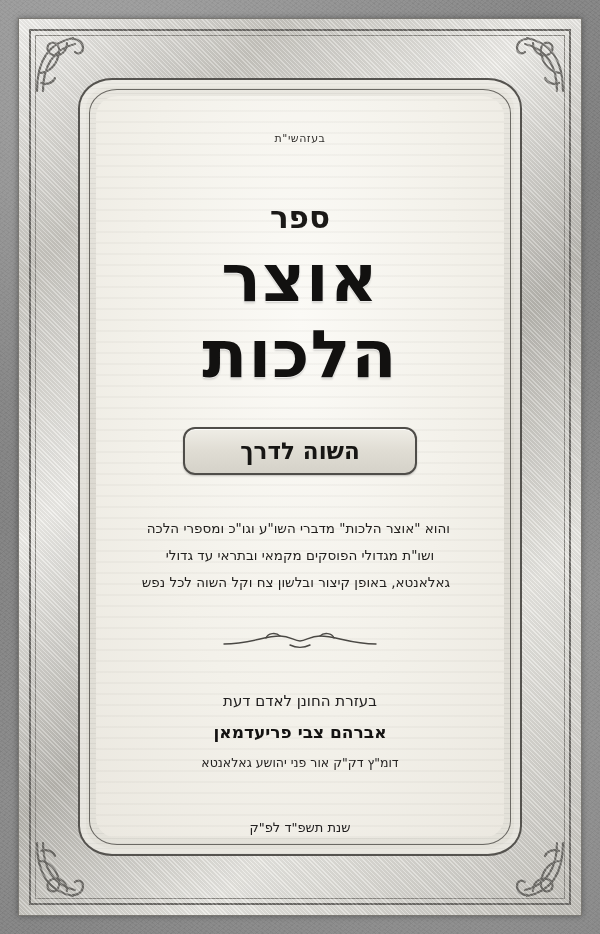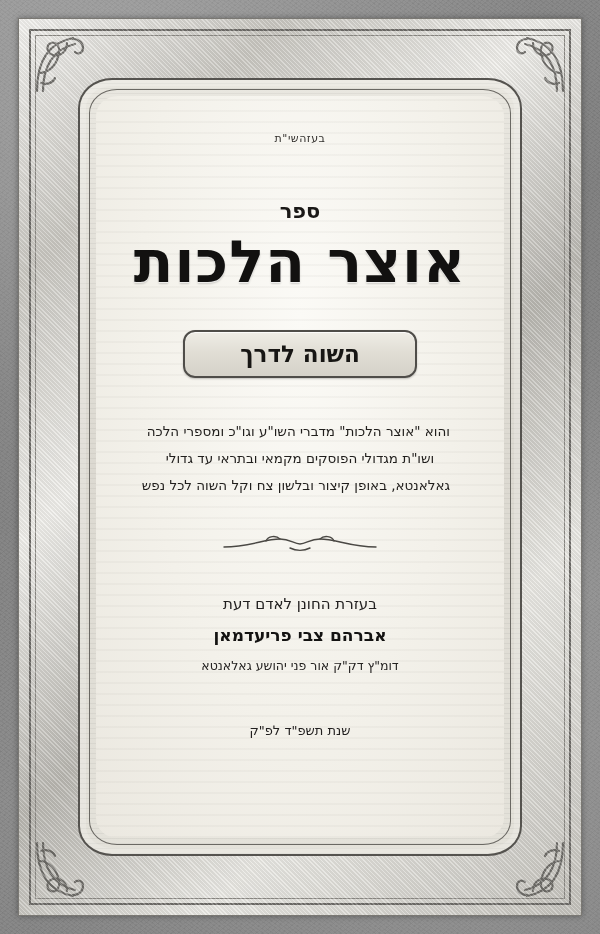--- a/index.html
+++ b/index.html
@@ -139,28 +139,28 @@
 
   .bsd {
     margin-top: 36px;
     font-size: 11px;
     letter-spacing: 0.5px;
     color: #33312e;
   }
 
   .word-sefer {
     margin-top: 54px;
-    font-size: 21px;
+    font-size: 31px;
     font-weight: bold;
     color: #1b1917;
   }
 
   .main-title {
     margin-top: 6px;
-    font-size: 58px;
+    font-size: 66px;
     font-weight: bold;
     letter-spacing: 1px;
     line-height: 1.15;
     color: #121110;
     text-shadow: 0 1px 0 rgba(255,255,255,0.65), 0 2px 2px rgba(0,0,0,0.18);
   }
 
   .subtitle-plaque {
     margin: 34px auto 0 auto;
     width: 230px;

